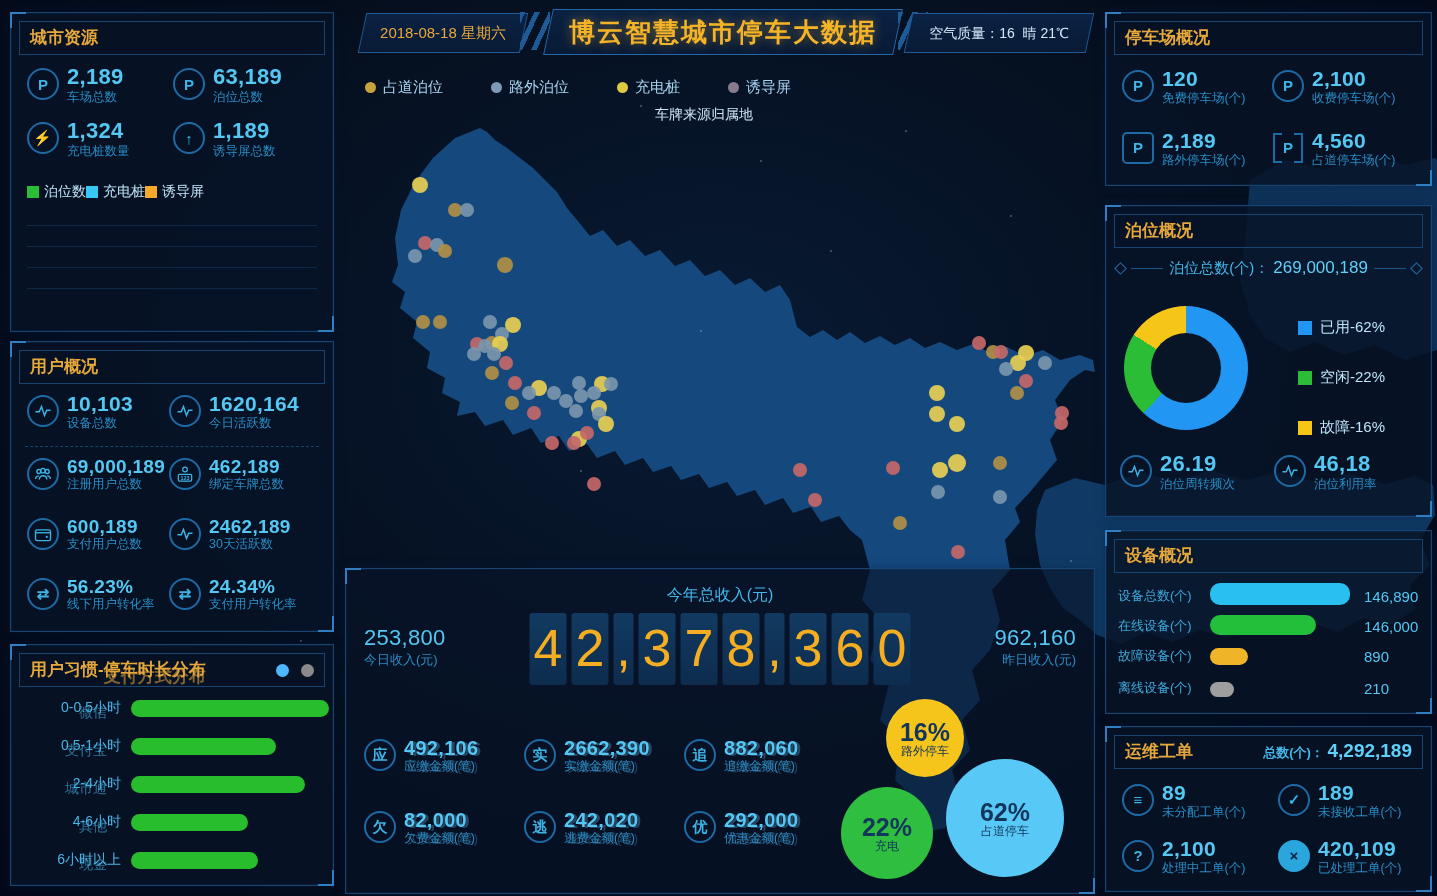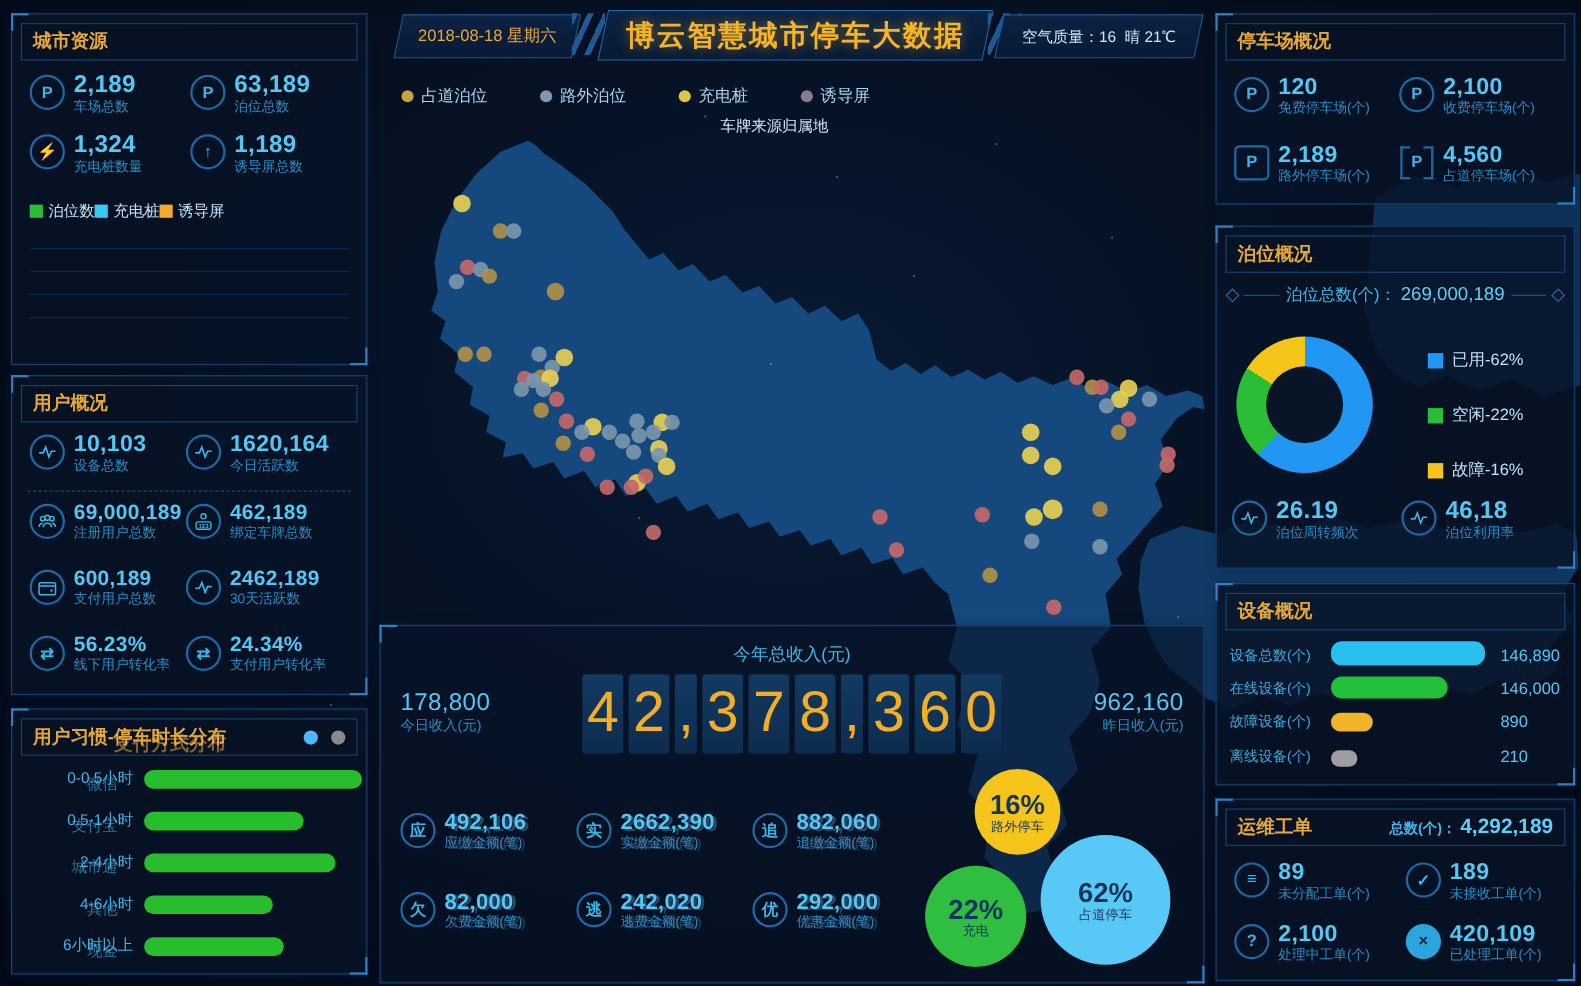--- a/index.html
+++ b/index.html
@@ -400,21 +400,21 @@
       <span class="dg cm">,</span>
       <span class="dg">3</span>
       <span class="dg">7</span>
       <span class="dg">8</span>
       <span class="dg cm">,</span>
       <span class="dg">3</span>
       <span class="dg">6</span>
       <span class="dg">0</span>
     </div>
   <div style="position:absolute;left:18px;top:56px">
-    <div class="sv" style="font-size:22px;font-weight:normal">178,800</div>
+    <div class="sv" style="font-size:22px;font-weight:normal">253,800</div>
     <div class="sl" style="font-size:13px">今日收入(元)</div>
   </div>
   <div style="position:absolute;right:18px;top:56px;text-align:right">
     <div class="sv" style="font-size:22px;font-weight:normal">962,160</div>
     <div class="sl" style="font-size:13px">昨日收入(元)</div>
   </div>
   <div id="inc-stats">
       <div class="stat" style="left:18px;top:168px">
     <span class="icn">应</span>
     <span class="stxt">

